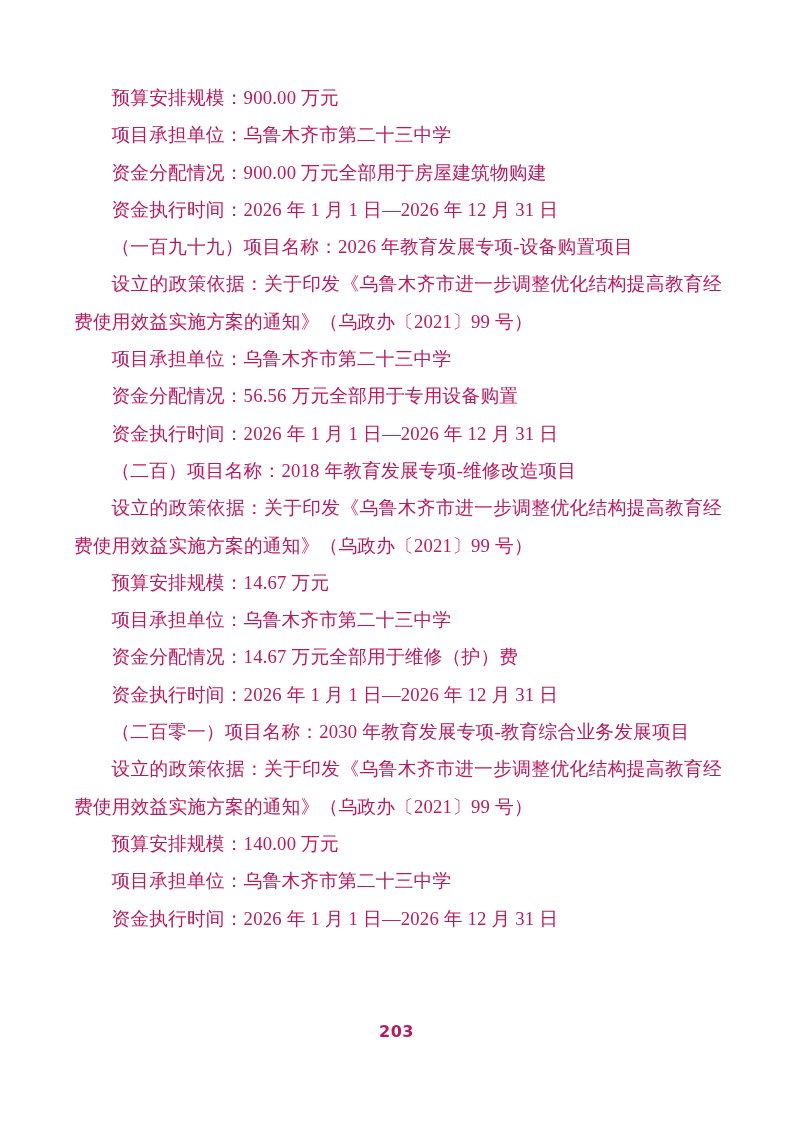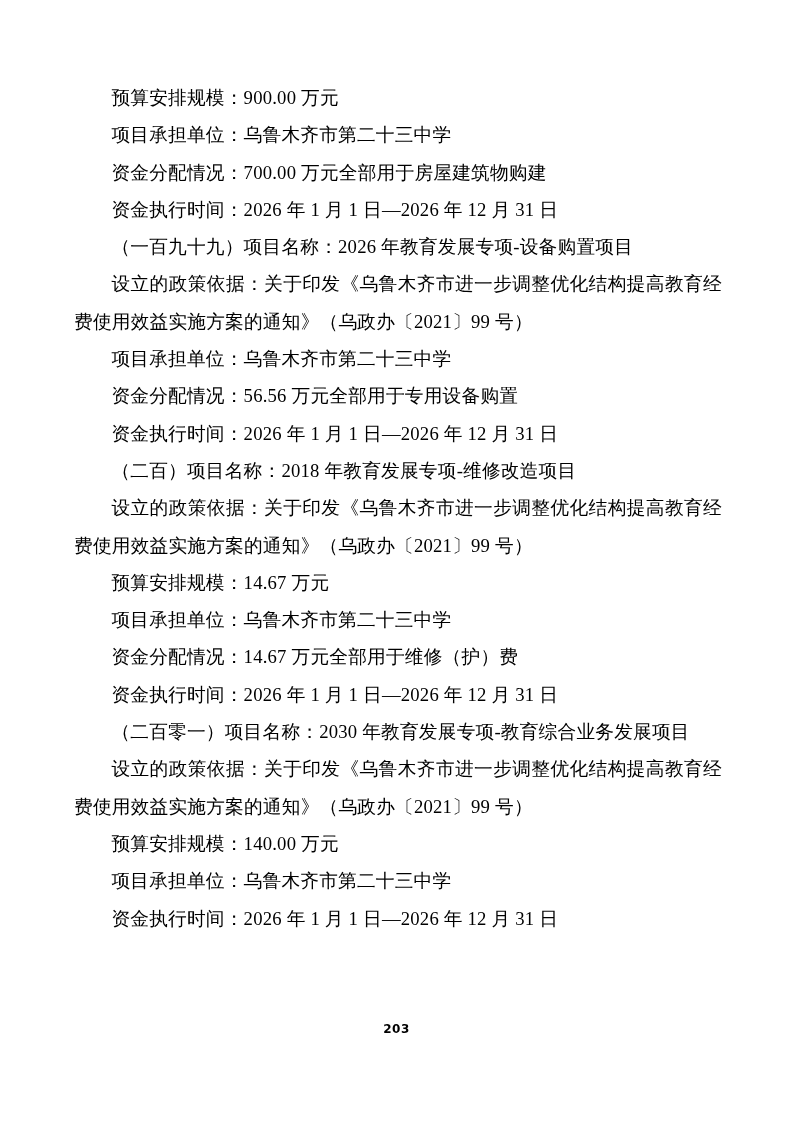--- a/index.html
+++ b/index.html
@@ -5,21 +5,21 @@
   html, body {
     margin: 0;
     padding: 0;
     background: #ffffff;
   }
   .page {
     position: relative;
     width: 793px;
     height: 1122px;
     background: #ffffff;
-    color: #000000;
+    color: #be185d;
     font-family: "Liberation Serif", "DejaVu Serif", serif;
     overflow: hidden;
   }
   .content {
     position: absolute;
     left: 74px;
     top: 79px;
     width: 648px;
     font-size: 18.7px;
     line-height: 37.3px;
@@ -31,33 +31,33 @@
     padding: 0;
     text-indent: 2em;
   }
   .footer {
     position: absolute;
     left: 0;
     right: 0;
     top: 1022px;
     text-align: center;
     font-family: "DejaVu Sans", "Liberation Sans", sans-serif;
-    font-size: 12px;
+    font-size: 16px;
     font-weight: 700;
     letter-spacing: 0.5px;
   }
 </style>
 </head>
 <body>
 
 <div class="page">
   <div class="content">
     <p>预算安排规模：900.00 万元</p>
     <p>项目承担单位：乌鲁木齐市第二十三中学</p>
-    <p>资金分配情况：700.00 万元全部用于房屋建筑物购建</p>
+    <p>资金分配情况：900.00 万元全部用于房屋建筑物购建</p>
     <p>资金执行时间：2026 年 1 月 1 日—2026 年 12 月 31 日</p>
     <p>（一百九十九）项目名称：2026 年教育发展专项-设备购置项目</p>
     <p>设立的政策依据：关于印发《乌鲁木齐市进一步调整优化结构提高教育经费使用效益实施方案的通知》（乌政办〔2021〕99 号）</p>
     <p>项目承担单位：乌鲁木齐市第二十三中学</p>
     <p>资金分配情况：56.56 万元全部用于专用设备购置</p>
     <p>资金执行时间：2026 年 1 月 1 日—2026 年 12 月 31 日</p>
     <p>（二百）项目名称：2018 年教育发展专项-维修改造项目</p>
     <p>设立的政策依据：关于印发《乌鲁木齐市进一步调整优化结构提高教育经费使用效益实施方案的通知》（乌政办〔2021〕99 号）</p>
     <p>预算安排规模：14.67 万元</p>
     <p>项目承担单位：乌鲁木齐市第二十三中学</p>

